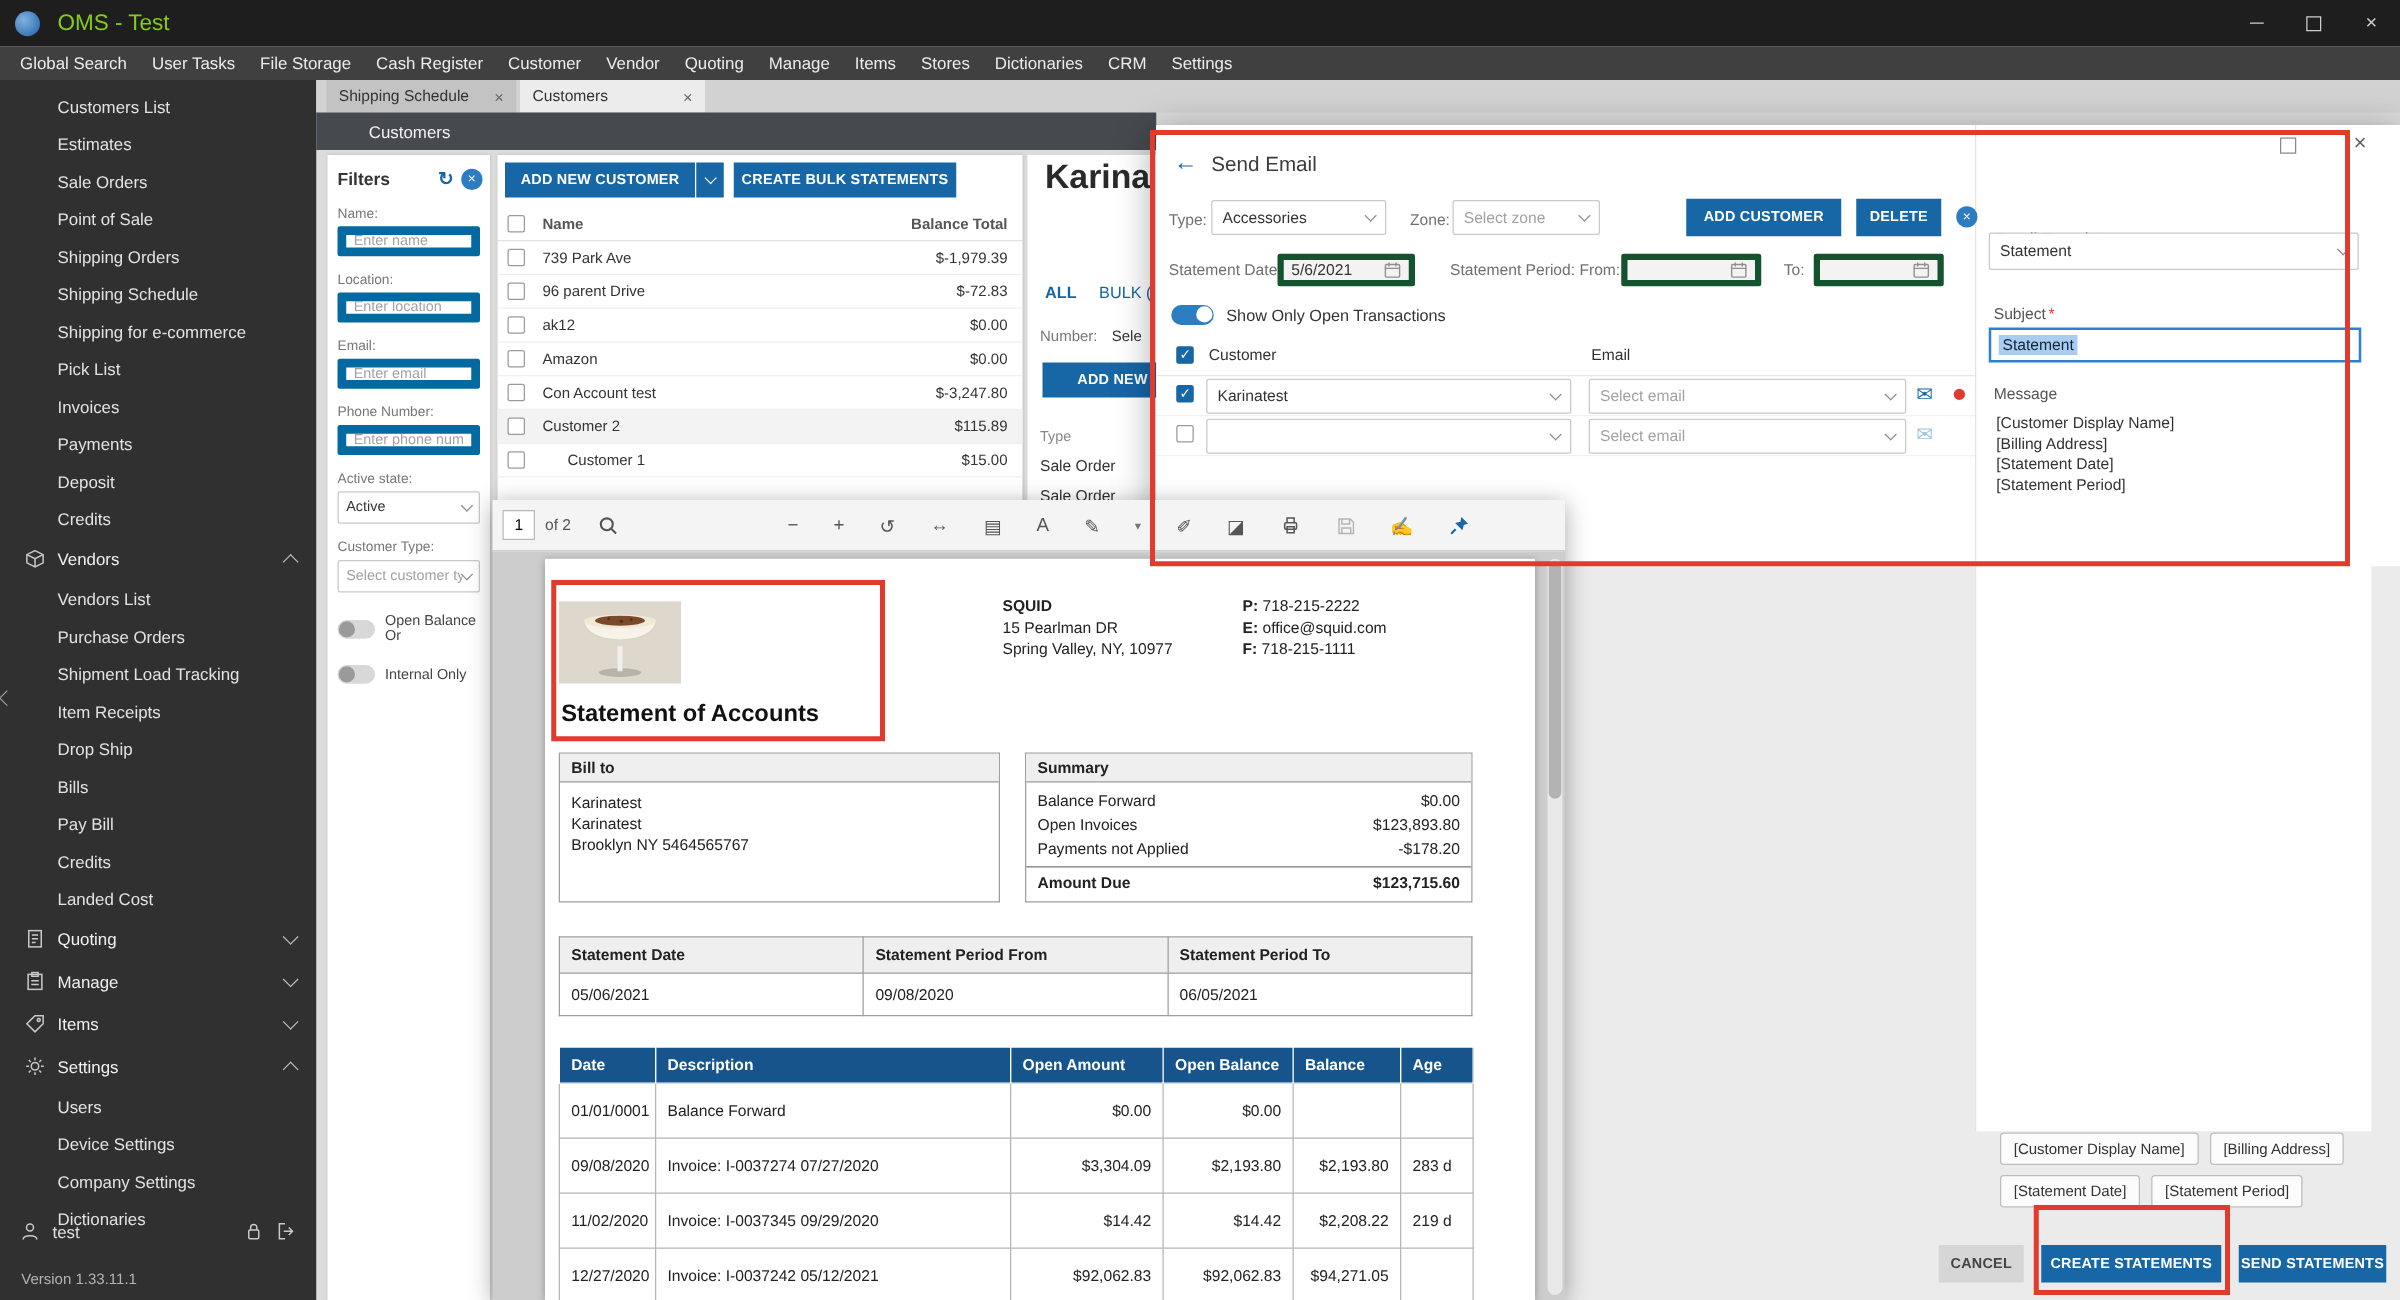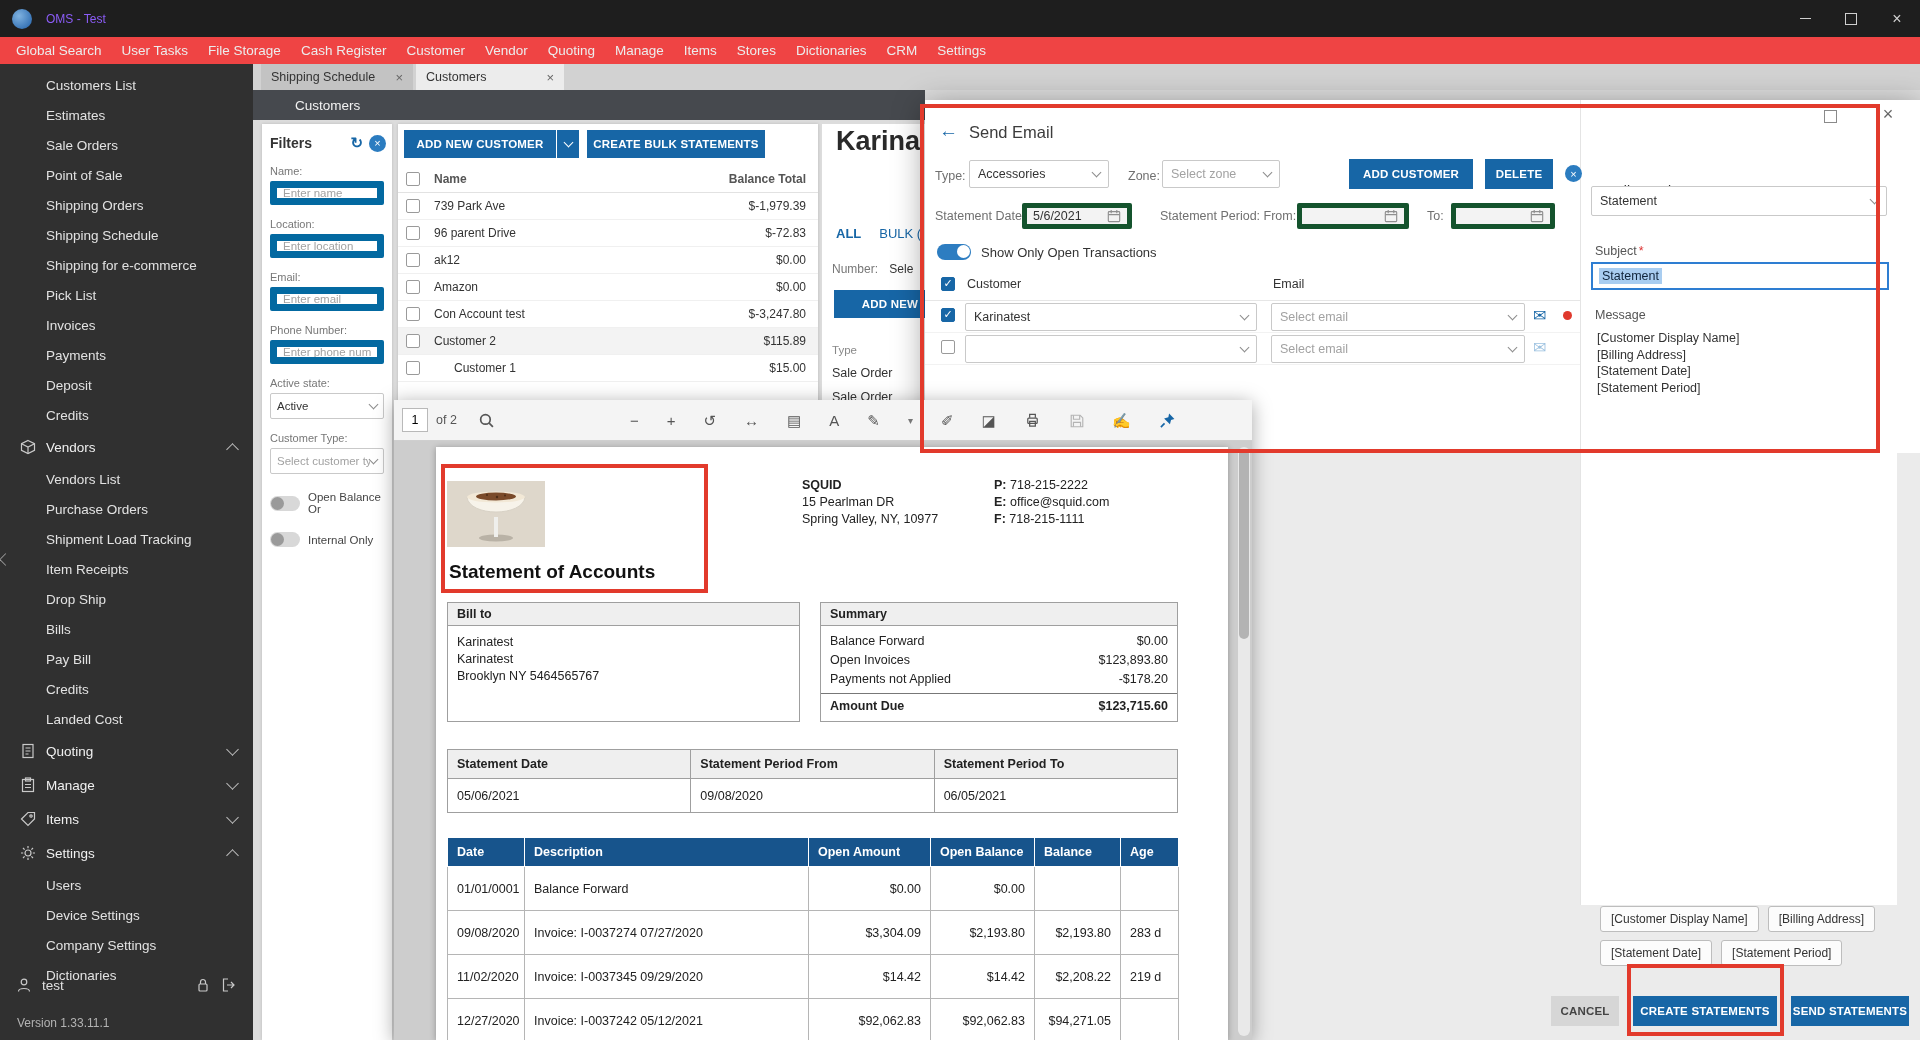--- a/index.html
+++ b/index.html
@@ -3,27 +3,27 @@
 <meta charset="utf-8">
 <style>
   html,body{margin:0;padding:0;background:#444;}
   #app{position:relative;width:1920px;height:1040px;overflow:hidden;background:#dcdcdc;
        font-family:"Liberation Sans",sans-serif;}
   .abs{position:absolute;}
   
   .titlebar{left:0;top:0;width:1920px;height:37px;background:#1e1e1e;display:flex;align-items:center;}
   .app-ico{width:20px;height:20px;border-radius:50%;margin-left:12px;
            background:radial-gradient(circle at 35% 35%,#7fb2e0,#1f5fa8);}
-  .t-title{font-size:12px;margin-left:14px;color:#8b5cf6;}
+  .t-title{font-size:18px;margin-left:14px;color:#84cc16;}
   .wctl{margin-left:auto;display:flex;height:100%;}
   .wbtn{width:46px;display:flex;align-items:center;justify-content:center;color:#cfcfcf;font-size:16px;}
   .ico-min{width:11px;height:1px;background:#cfcfcf;display:block;}
   .ico-max{width:10px;height:10px;border:1px solid #cfcfcf;display:block;}
   
-  .menubar{left:0;top:37px;width:1920px;height:27px;background:#ef4444;display:flex;align-items:center;padding-left:6px;box-sizing:border-box;}
+  .menubar{left:0;top:37px;width:1920px;height:27px;background:#404040;display:flex;align-items:center;padding-left:6px;box-sizing:border-box;}
   .mitem{color:#ececec;font-size:13.5px;padding:0 10px;line-height:27px;white-space:nowrap;}
   
   .sidebar{left:0;top:64px;width:253px;height:976px;background:#303030;color:#e0e0e0;}
   .snav{position:absolute;top:6px;left:0;right:0;}
   .sitem{height:30px;display:flex;align-items:center;padding-left:46px;font-size:13.5px;color:#e2e2e2;}
   .sgroup{height:34px;display:flex;align-items:center;padding:0 16px 0 20px;gap:10px;font-size:13.5px;color:#f0f0f0;}
   .sgroup .glabel{flex:1;}
   .chev{width:8px;height:8px;border-right:1.6px solid #bdbdbd;border-bottom:1.6px solid #bdbdbd;display:inline-block;}
   .chev.down{transform:rotate(45deg);margin-top:-4px;}
   .chev.up{transform:rotate(-135deg);margin-top:4px;}

